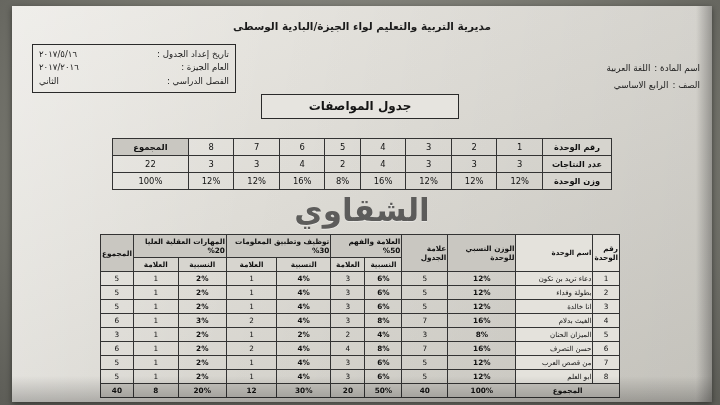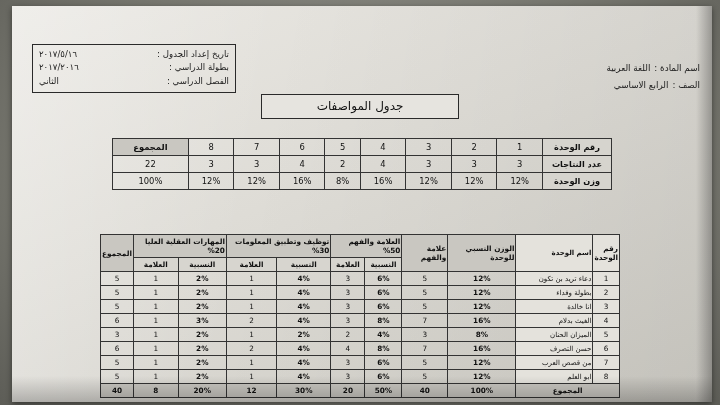--- a/index.html
+++ b/index.html
@@ -54,21 +54,21 @@
   .hdr-left-box div{display:flex;justify-content:space-between;}
   .hdr-right{
     position:absolute;top:54px;right:12px;width:150px;
     font-size:8.8px;line-height:1.9;color:#1a1a1a;text-align:right;
   }
   .hdr-right div{display:flex;justify-content:flex-start;gap:4px;}
 
   .jadwal-box{
     position:absolute;top:88px;left:0;right:4px;margin:0 auto;
     width:196px;border:1px solid #2a2a2a;background:#e6e4df;
-    text-align:center;font-size:12px;font-weight:normal;color:#141414;
+    text-align:center;font-size:12px;font-weight:bold;color:#141414;
     padding:4px 0 5px 0;
   }
 
   
   table{border-collapse:collapse;}
   .t1{
     position:absolute;top:132px;right:100px;width:500px;
     font-size:8.4px;color:#111;
   }
   .t1 td,.t1 th{
@@ -100,28 +100,29 @@
   .t2 .bold{font-weight:bold;}
 </style>
 </head>
 <body>
 
 <div class="stage">
   <div class="desk"></div>
 
   <div class="paper">
 
+    <div class="hdr-title">مديرية التربية والتعليم لواء الجيزة/البادية الوسطى</div>
 
     <div class="hdr-left-box">
       <div>
         <span>تاريخ إعداد الجدول :</span>
         <span>٢٠١٧/٥/١٦</span>
       </div>
       <div>
-        <span>بطولة الدراسي :</span>
+        <span>العام الجيزة :</span>
         <span>٢٠١٧/٢٠١٦</span>
       </div>
       <div>
         <span>الفصل الدراسي :</span>
         <span>الثاني</span>
       </div>
     </div>
 
     <div class="hdr-right">
       <div>
@@ -170,28 +171,29 @@
         <td>16%</td>
         <td>8%</td>
         <td>16%</td>
         <td>12%</td>
         <td>12%</td>
         <td>100%</td>
       </tr>
     </tbody>
       </table>
 
+    <div class="watermark">الشقاوي</div>
 
     <table class="t2">
       <tbody>
           <tr>
         <th class="g1 num" rowspan="2">رقم الوحدة</th>
         <th class="g1 name" rowspan="2">اسم الوحدة</th>
         <th class="g1" rowspan="2">الوزن النسبي للوحدة</th>
-        <th class="g1" rowspan="2">علامة والفهم</th>
+        <th class="g1" rowspan="2">علامة الجدول</th>
         <th class="g1" colspan="2">
           <span>العلامة والفهم</span>
           <span>50%</span>
         </th>
         <th class="g1" colspan="2">
           <span>توظيف وتطبيق المعلومات</span>
           <span>30%</span>
         </th>
         <th class="g1" colspan="2">
           <span>المهارات العقلية العليا</span>

